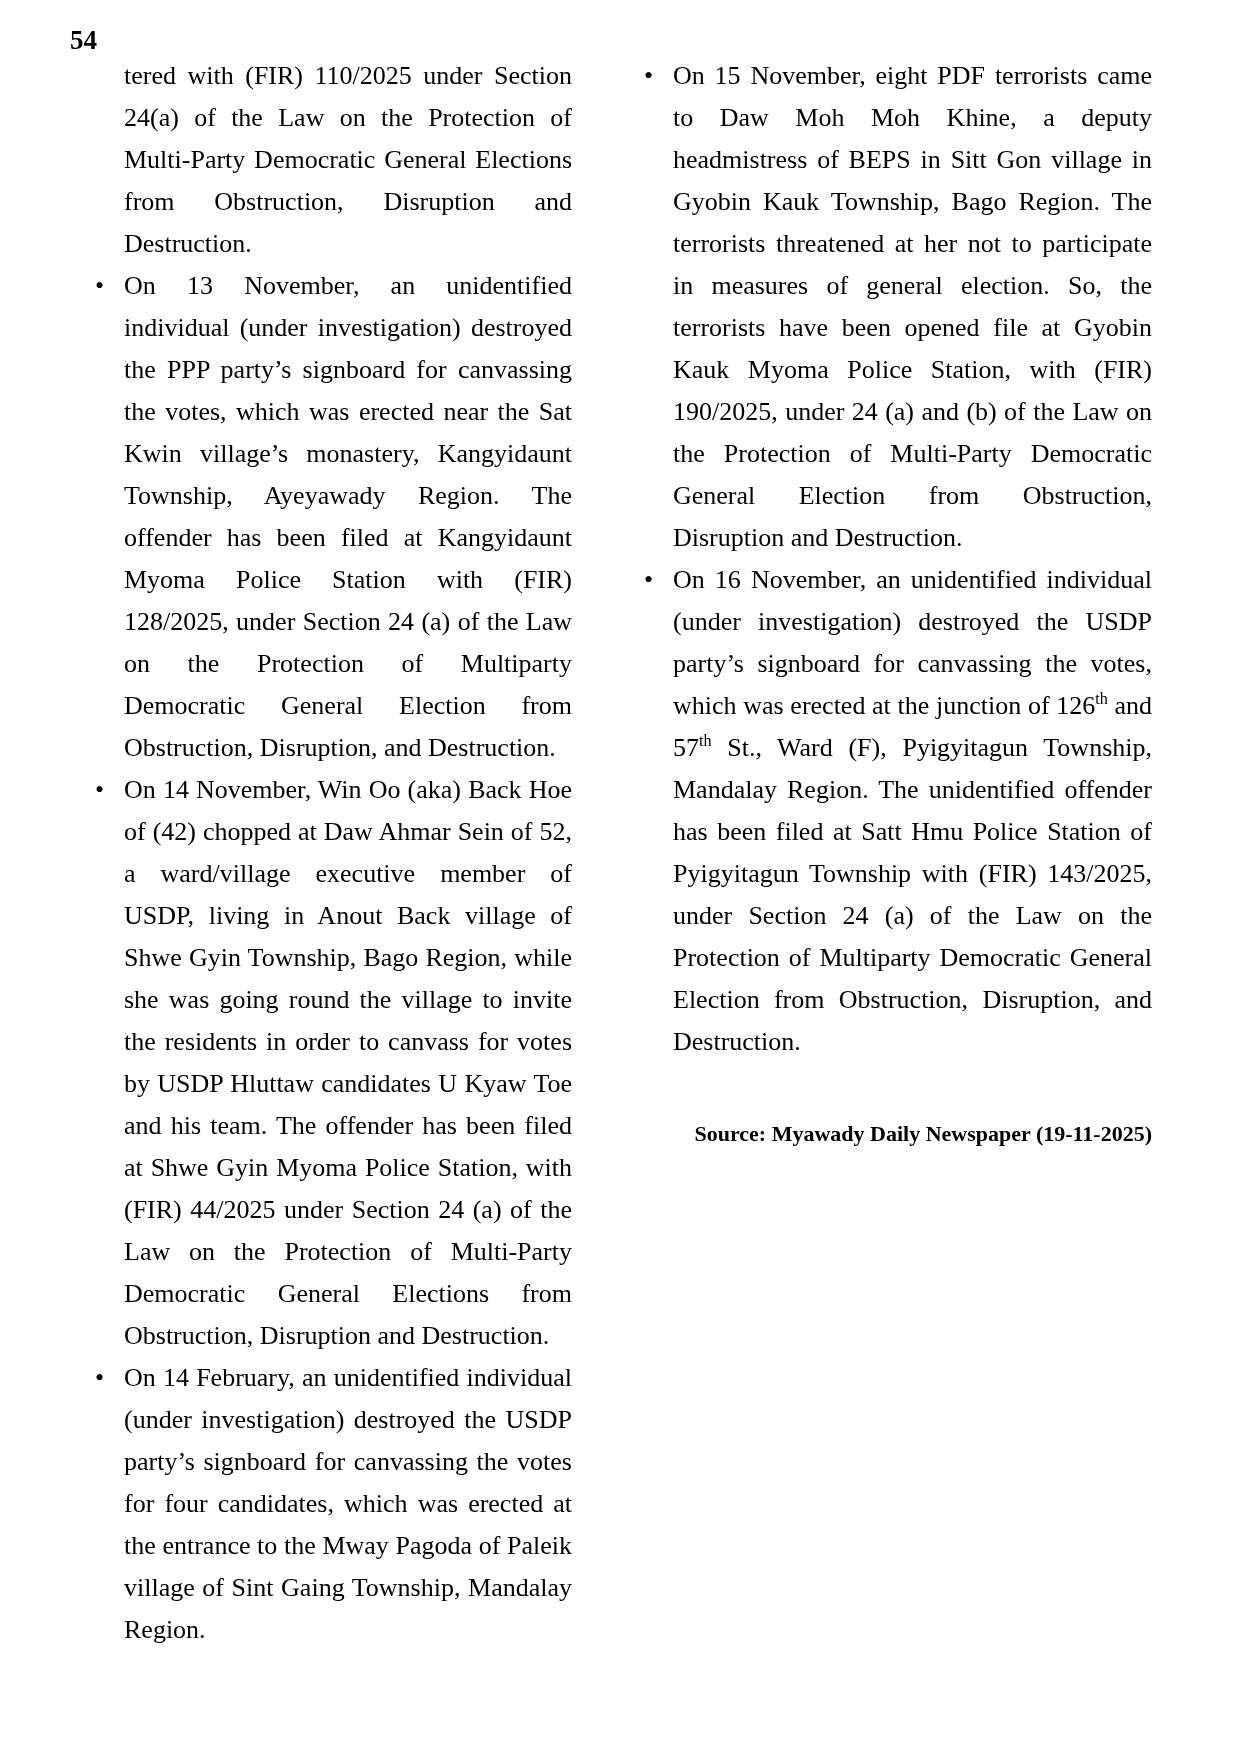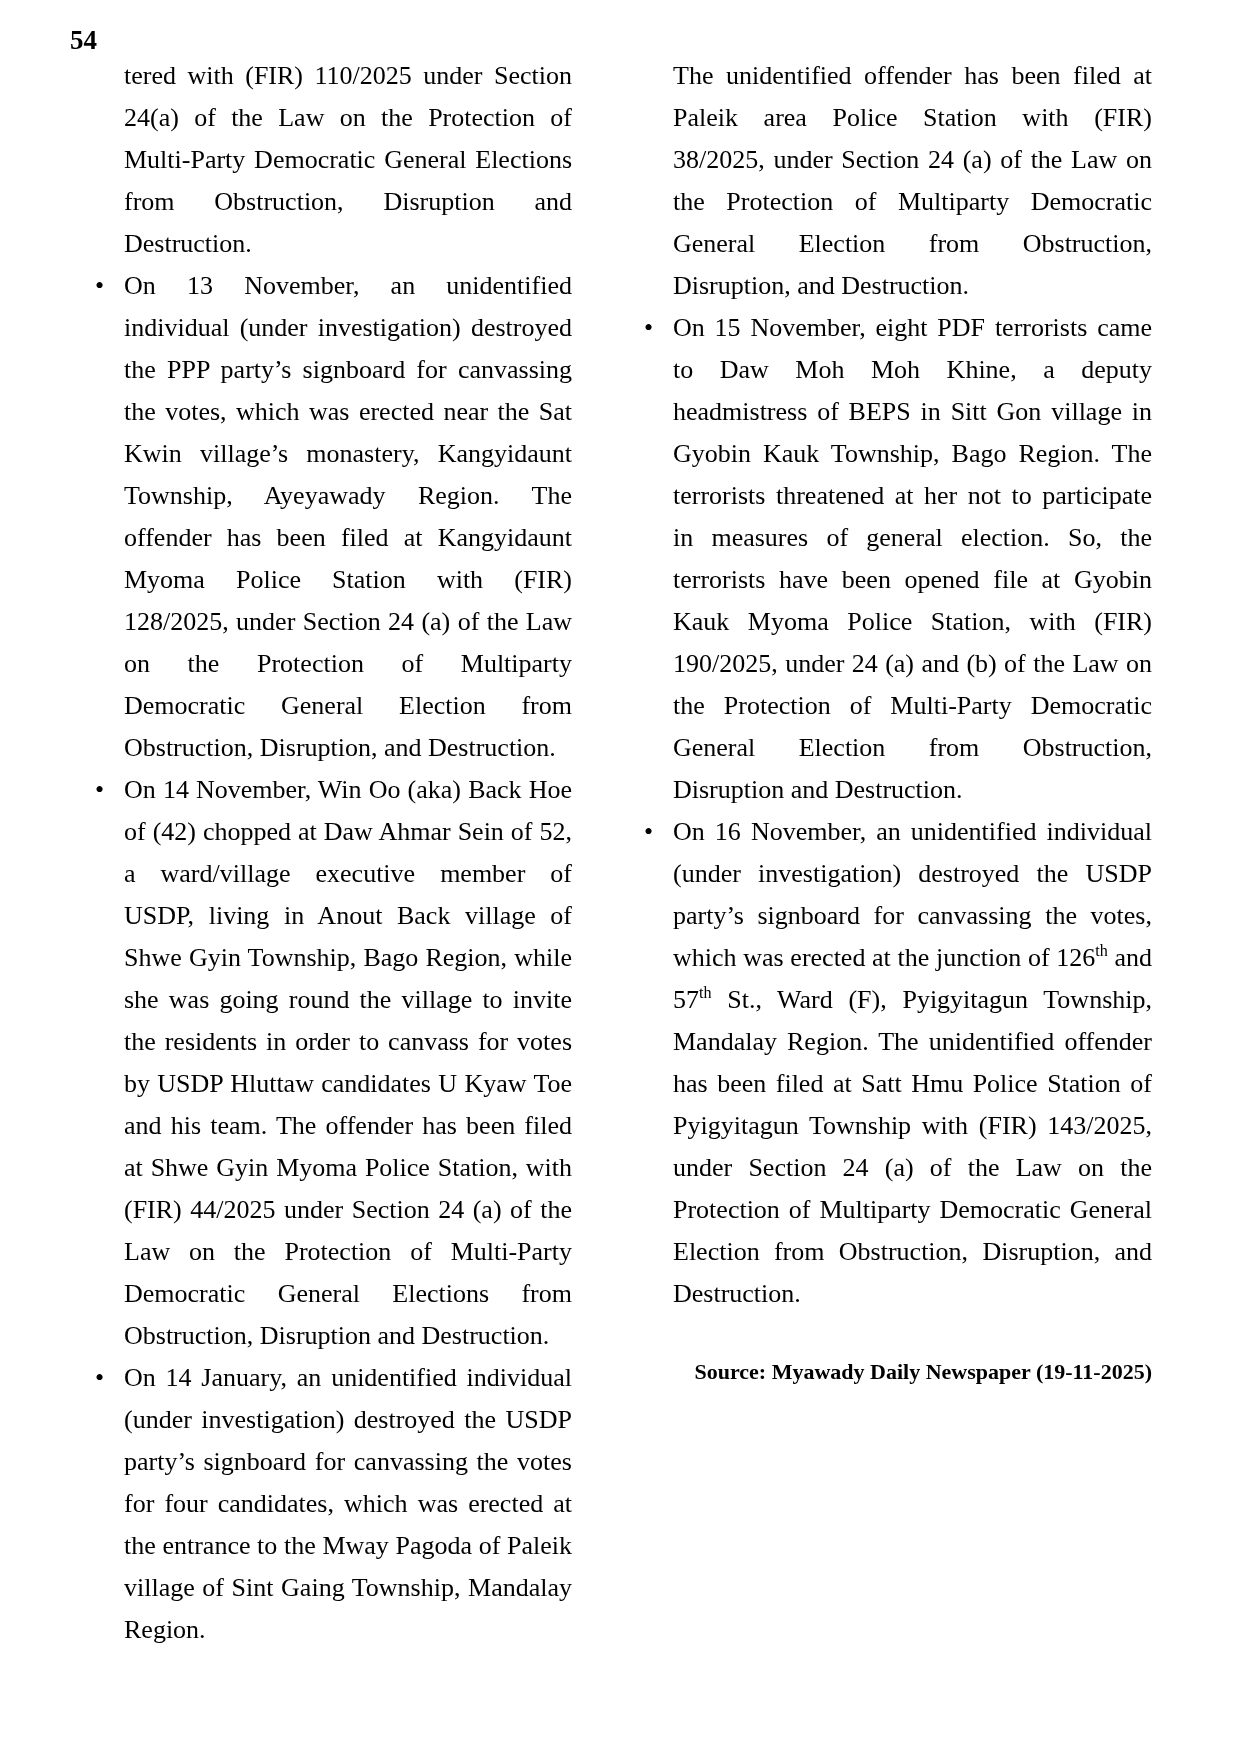--- a/index.html
+++ b/index.html
@@ -61,21 +61,21 @@
   }
   .closing {
     text-indent: 46px;
   }
   sup.ord {
     font-size: 0.62em;
     line-height: 0;
     vertical-align: super;
   }
   .source-line {
-    margin-top: 42px;
+    margin-top: 56px;
     text-align: right;
     font-weight: bold;
     font-size: 22px;
     line-height: 30px;
   }
 </style>
 </head>
 <body>
 
 <div class="page-number">54</div>
@@ -91,28 +91,27 @@
       <span>On 13 November, an unidentified individual (under investigation) destroyed the PPP party’s signboard for canvassing the votes, which was erected near the Sat Kwin village’s monastery, Kangyidaunt Township, Ayeyawady Region. The offender has been filed at Kangyidaunt Myoma Police Station with (FIR) 128/2025, under Section 24 (a) of the Law on the Protection of Multiparty Democratic General Election from Obstruction, Disruption, and Destruction.</span>
     </div>
 
     <div class="para bullet-item">
       <span class="bullet-marker">•</span>
       <span>On 14 November, Win Oo (aka) Back Hoe of (42) chopped at Daw Ahmar Sein of 52, a ward/village executive member of USDP, living in Anout Back village of Shwe Gyin Township, Bago Region, while she was going round the village to invite the residents in order to canvass for votes by USDP Hluttaw candidates U Kyaw Toe and his team. The offender has been filed at Shwe Gyin Myoma Police Station, with (FIR) 44/2025 under Section 24 (a) of the Law on the Protection of Multi-Party Democratic General Elections from Obstruction, Disruption and Destruction.</span>
     </div>
 
     <div class="para bullet-item">
       <span class="bullet-marker">•</span>
-      <span>On 14 January, an unidentified individual (under investigation) destroyed the USDP party’s signboard for canvassing the votes for four candidates, which was erected at the entrance to the Mway Pagoda of Paleik village of Sint Gaing Township, Mandalay Region.</span>
+      <span>On 14 February, an unidentified individual (under investigation) destroyed the USDP party’s signboard for canvassing the votes for four candidates, which was erected at the entrance to the Mway Pagoda of Paleik village of Sint Gaing Township, Mandalay Region.</span>
     </div>
 
   </div>
 
   <div class="col-right">
 
-    <p class="para indented">The unidentified offender has been filed at Paleik area Police Station with (FIR) 38/2025, under Section 24 (a) of the Law on the Protection of Multiparty Democratic General Election from Obstruction, Disruption, and Destruction.</p>
 
     <div class="para bullet-item">
       <span class="bullet-marker">•</span>
       <span>On 15 November, eight PDF terrorists came to Daw Moh Moh Khine, a deputy headmistress of BEPS in Sitt Gon village in Gyobin Kauk Township, Bago Region. The terrorists threatened at her not to participate in measures of general election. So, the terrorists have been opened file at Gyobin Kauk Myoma Police Station, with (FIR) 190/2025, under 24 (a) and (b) of the Law on the Protection of Multi-Party Democratic General Election from Obstruction, Disruption and Destruction.</span>
     </div>
 
     <div class="para bullet-item">
       <span class="bullet-marker">•</span>
       <span>
         <span>On 16 November, an unidentified individual (under investigation) destroyed the USDP party’s signboard for canvassing the votes, which was erected at the junction of 126</span><sup class="ord">th</sup><span> and 57</span><sup class="ord">th</sup><span> St., Ward (F), Pyigyitagun Township, Mandalay Region. The unidentified offender has been filed at Satt Hmu Police Station of Pyigyitagun Township with (FIR) 143/2025, under Section 24 (a) of the Law on the Protection of Multiparty Democratic General Election from Obstruction, Disruption, and Destruction.</span>

